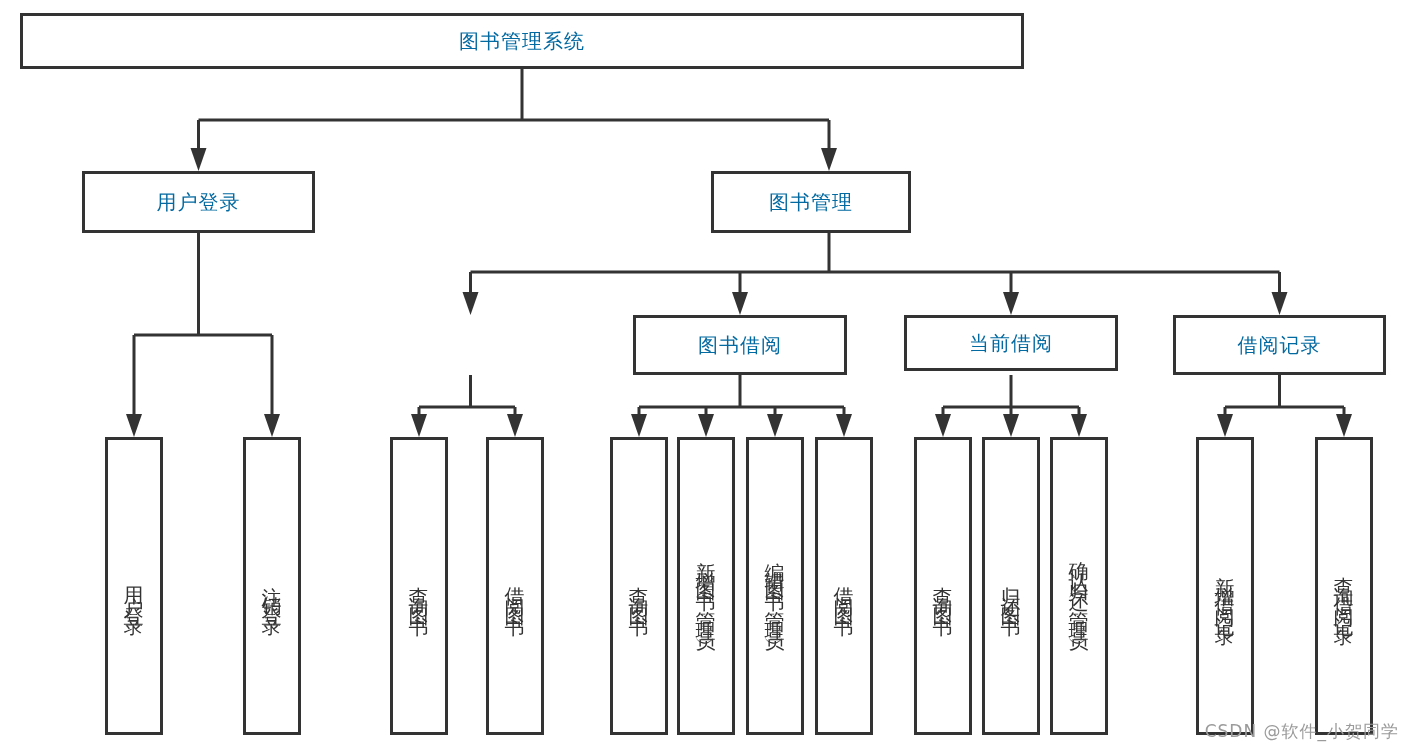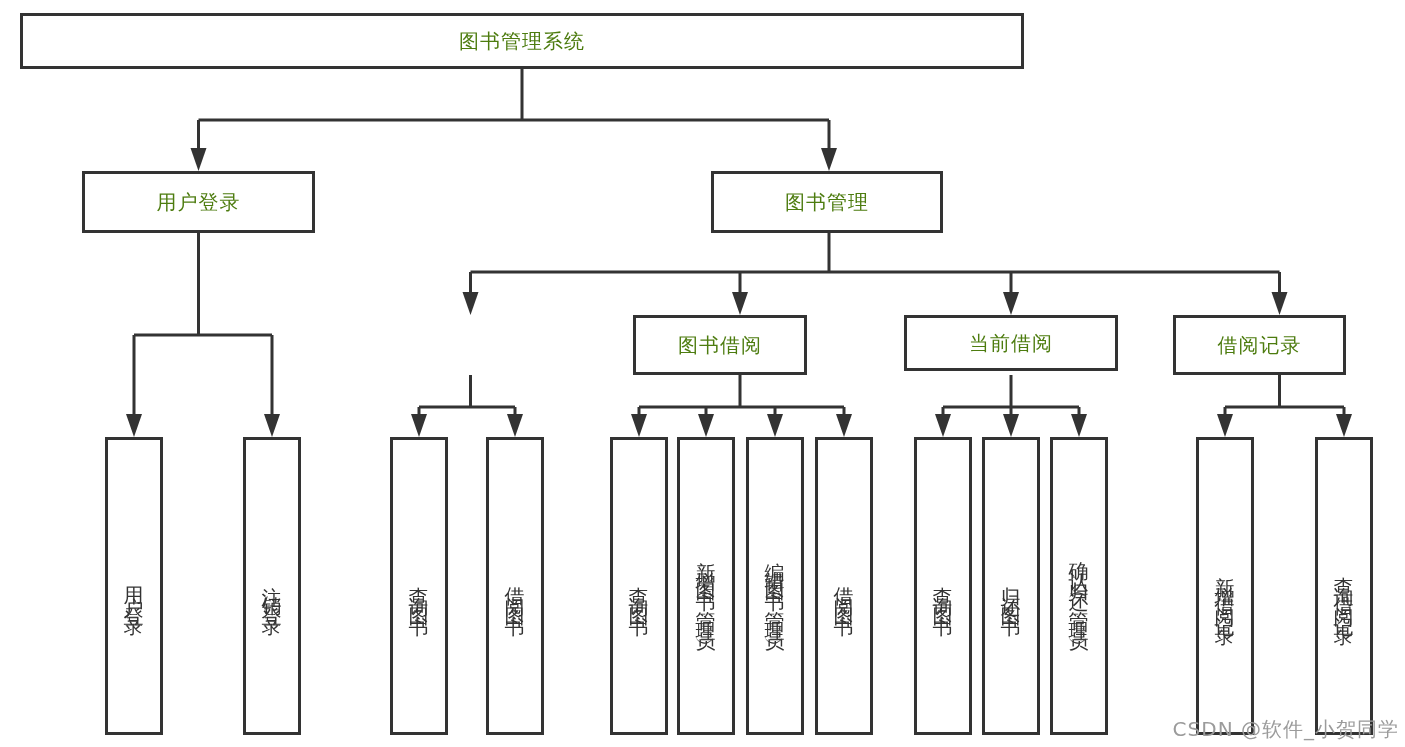--- a/index.html
+++ b/index.html
@@ -8,30 +8,30 @@
     font-family:"DejaVu Sans","Liberation Sans",sans-serif;
   }
   .edges{position:absolute;left:0;top:0;z-index:1;}
   .edges path{stroke:#333333;stroke-width:3;fill:none;}
   .edges polygon{fill:#333333;stroke:none;}
   .node{
     position:absolute;box-sizing:border-box;border:3px solid #333333;background:#ffffff;
     display:flex;align-items:center;justify-content:center;z-index:2;
   }
   .label-h{
-    font-size:20px;color:#4d7c0f;letter-spacing:1px;white-space:nowrap;
+    font-size:20px;color:#0369a1;letter-spacing:1px;white-space:nowrap;
   }
   .label-v{
     writing-mode:vertical-rl;text-orientation:mixed;
     font-size:20px;color:#333333;letter-spacing:10px;line-height:1.2;margin-top:10px;
     white-space:nowrap;
   }
   .watermark{
     position:absolute;right:6px;bottom:4px;z-index:5;
-    font-size:20px;color:#9b9b9b;letter-spacing:1px;white-space:nowrap;
+    font-size:17px;color:#9b9b9b;letter-spacing:1px;white-space:nowrap;
   }
 </style>
 </head>
 <body>
 
 <div class="stage">
 
   <svg class="edges" width="1405" height="747" viewBox="0 0 1405 747">
     <g>
       <path d="M522 69 V120 M198.5 120 H829 M198.5 120 V150 M829 120 V150"></path>
@@ -75,31 +75,31 @@
     </g>
   </svg>
 
   <div class="node" style="left:20px;top:13px;width:1004px;height:56px">
     <span class="label-h">图书管理系统</span>
   </div>
 
   <div class="node" style="left:82px;top:171px;width:233px;height:62px">
     <span class="label-h">用户登录</span>
   </div>
-  <div class="node" style="left:711px;top:171px;width:232px;height:62px">
+  <div class="node" style="left:711px;top:171px;width:200px;height:62px">
     <span class="label-h">图书管理</span>
   </div>
 
-  <div class="node" style="left:633px;top:315px;width:174px;height:60px">
+  <div class="node" style="left:633px;top:315px;width:214px;height:60px">
     <span class="label-h">图书借阅</span>
   </div>
   <div class="node" style="left:904px;top:315px;width:214px;height:56px">
     <span class="label-h">当前借阅</span>
   </div>
-  <div class="node" style="left:1173px;top:315px;width:173px;height:60px">
+  <div class="node" style="left:1173px;top:315px;width:213px;height:60px">
     <span class="label-h">借阅记录</span>
   </div>
 
   <div class="node" style="left:105px;top:437px;width:58px;height:298px">
     <span class="label-v">用户登录</span>
   </div>
   <div class="node" style="left:243px;top:437px;width:58px;height:298px">
     <span class="label-v">注销登录</span>
   </div>
 

